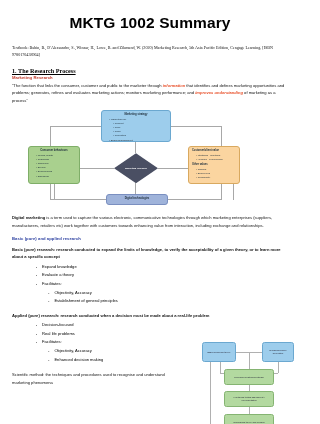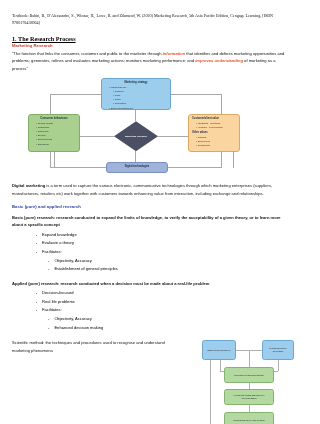--- a/index.html
+++ b/index.html
@@ -131,20 +131,21 @@
   }
   .d2blue { background:#9dcdec; border:0.5px solid #6ba8d0; }
   .d2green { background:#b3d9a0; border:0.5px solid #85b472; }
   .d2conn { position:absolute; background:#b0b0b0; }
 </style>
 </head>
 <body>
 
 <div class="page">
 
+  <h1 class="doc-title">MKTG 1002 Summary</h1>
 
   <div class="citation">Textbook: Babin, B., D'Alessandro, S., Winzar, H., Lowe, B. and Zikmund, W. (2020) Marketing Research, 5th Asia Pacific Edition, Cengage Learning. [ISBN 9780170438964]</div>
 
   <div class="h-section">1. The Research Process</div>
 
   <div class="h-sub">Marketing Research</div>
 
   <p class="para"><span>“The function that links the consumer, customer and public to the marketer through </span><span class="hl">information</span><span> that identifies and defines marketing opportunities and problems; generates, refines and evaluates marketing actions; monitors marketing performance; and </span><span class="hl">improves understanding</span><span> of marketing as a process”</span></p>
 
   <div class="diagram1">

